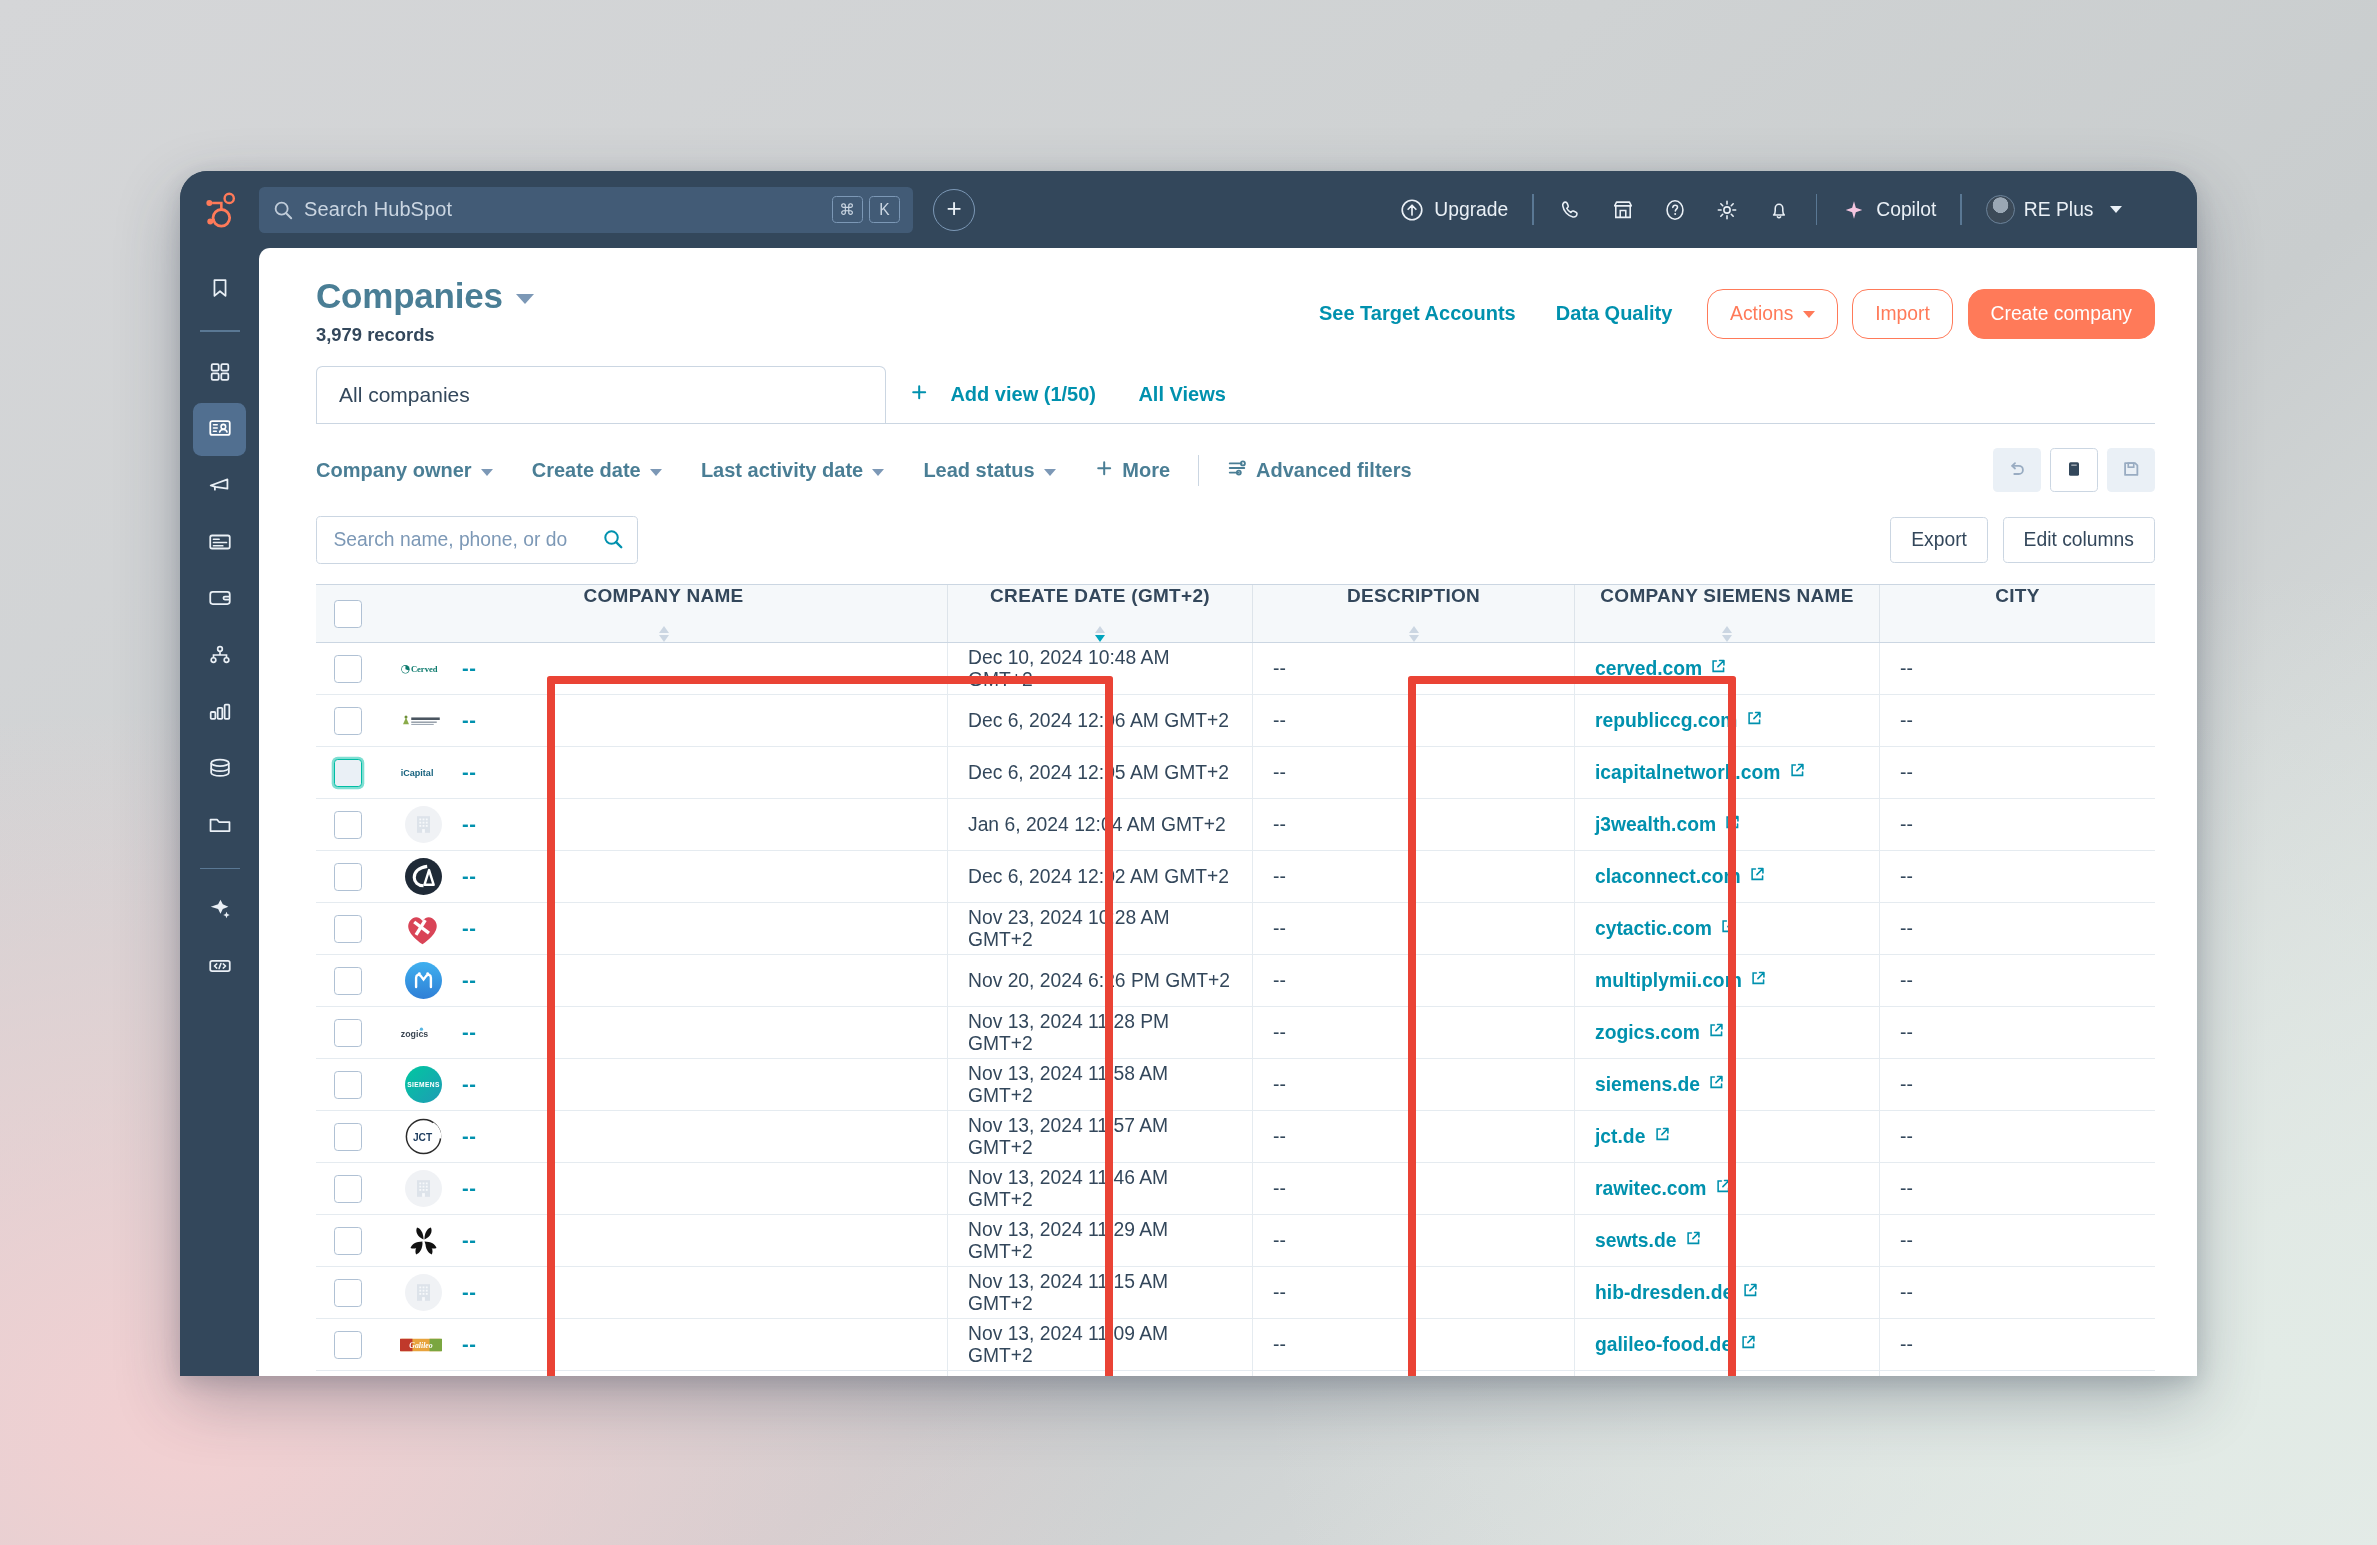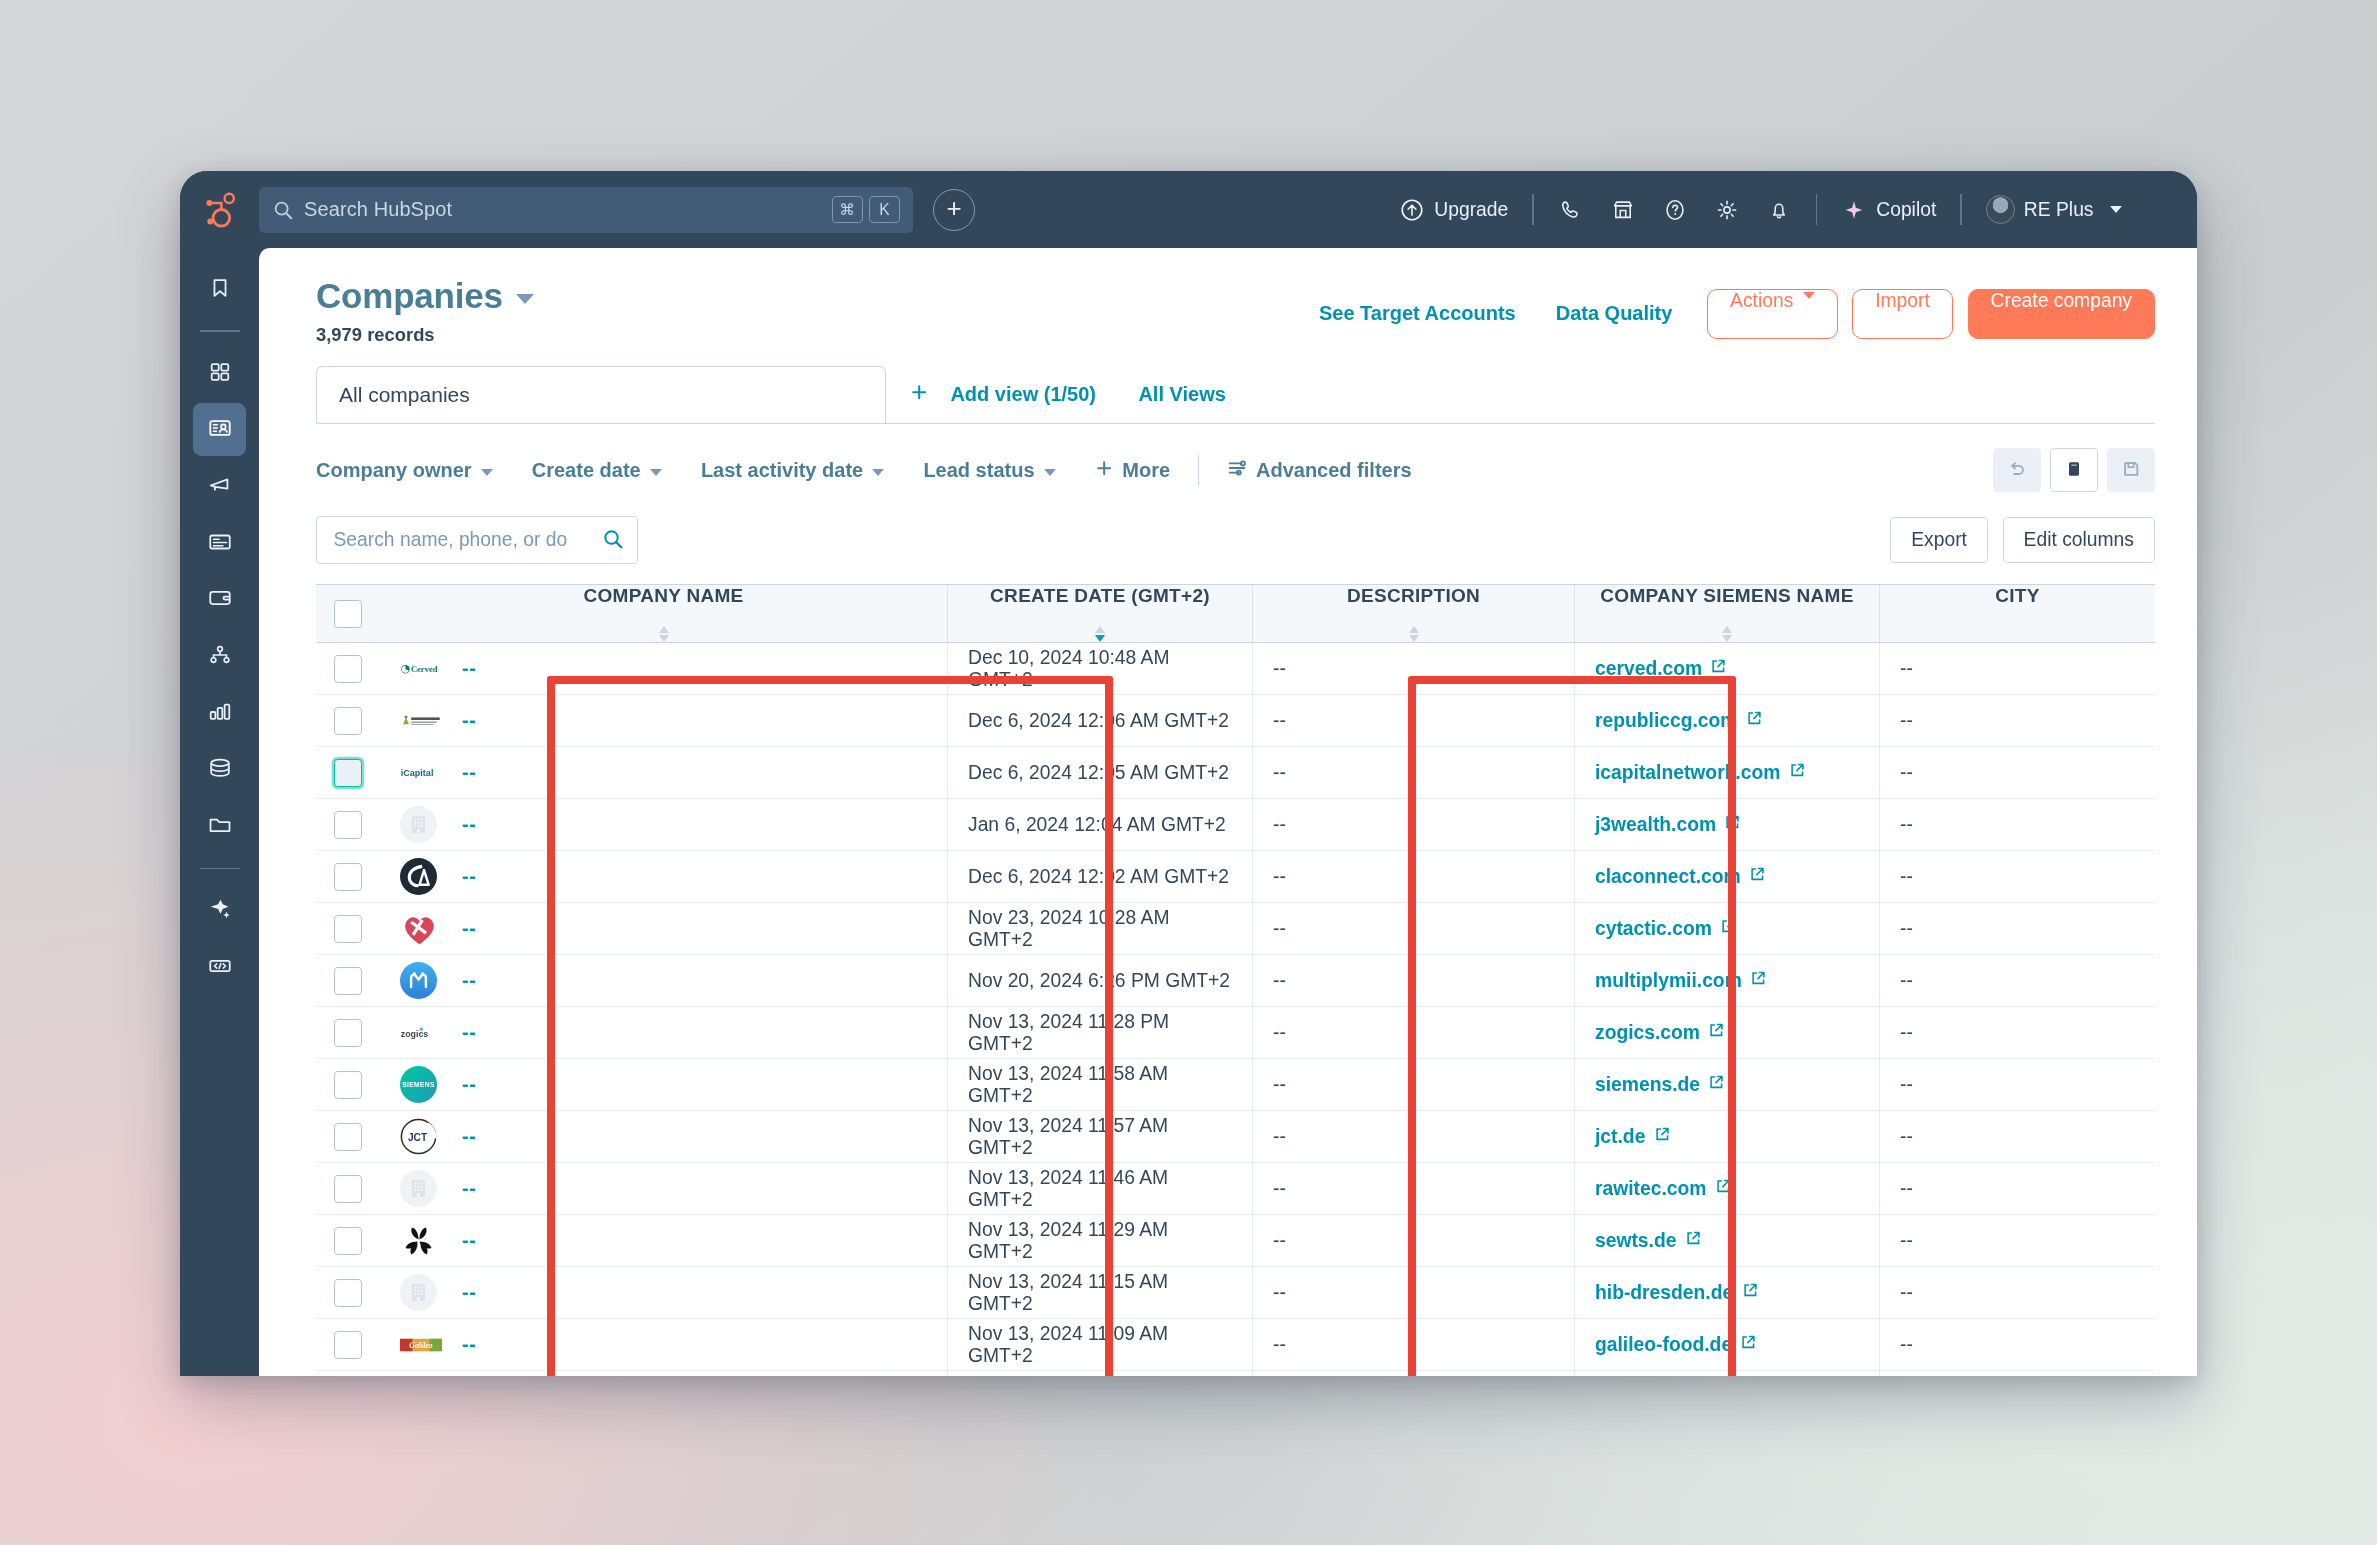--- a/index.html
+++ b/index.html
@@ -116,22 +116,22 @@
   .caret-teal {
     width: 0; height: 0; margin-top: 7.3px;
     border-left: 9.2px solid transparent; border-right: 9.2px solid transparent;
     border-top: 10px solid #7c98b6;
   }
   .rec-count { font-size: 18.4px; color: #33475b; font-weight: bold; margin-top: 8.3px; }
 
   .head-actions { margin-left: auto; display: flex; align-items: center; gap: 0; padding-top: 13px; }
   .link-btn { font-size: 20px; color: #0091ae; font-weight: bold; padding: 0 20px; }
   .btn {
-    height: 50px; border-radius: 10px; font-size: 19.3px;
-    display: flex; align-items: flex-start; justify-content: center;
+    height: 50px; border-radius: 16px; font-size: 19.3px;
+    display: flex; align-items: center; justify-content: center;
     padding: 0 22px; margin-left: 14.7px; white-space: nowrap;
   }
   .btn-outline { border: 1.5px solid #ff7a59; color: #ff7a59; background: #fff; }
   .btn-primary { background: #ff7a59; color: #fff; border: 1.5px solid #ff7a59; }
   .caret-or {
     width: 0; height: 0; margin-left: 9.2px; margin-top: 2.8px;
     border-left: 6.4px solid transparent; border-right: 6.4px solid transparent;
     border-top: 7.3px solid #ff7a59;
   }
 
@@ -214,21 +214,21 @@
     border-radius: 3.7px; background: #fff;
   }
   .chk.focused { border-color: #00bda5; background: #eaf0f6; box-shadow: 0 0 0 2.3px #7fdfd2; }
 
   .sorter { display: flex; flex-direction: column; gap: 2.8px; align-items: center; }
   .ar-up { width: 0; height: 0; border-left: 5.5px solid transparent; border-right: 5.5px solid transparent; border-bottom: 7.3px solid #cbd6e2; }
   .ar-dn { width: 0; height: 0; border-left: 5.5px solid transparent; border-right: 5.5px solid transparent; border-top: 7.3px solid #cbd6e2; }
   .ar-dn.active { border-top-color: #00a4bd; }
 
   .logo-cell { display: flex; align-items: center; gap: 20px; }
-  .logo-box { width: 42px; display: flex; align-items: center; justify-content: flex-start; }
+  .logo-box { width: 42px; display: flex; align-items: center; justify-content: flex-end; }
   .dashes { color: #0091ae; font-weight: bold; font-size: 20px; letter-spacing: 0.5px; }
   .dash-gray { color: #33475b; font-size: 19.3px; }
   .domain-link {
     color: #0091ae; font-weight: bold; font-size: 19.3px;
     display: flex; align-items: center; gap: 8.3px;
   }
 
   
   .redbox {
     position: absolute; border: 8.3px solid #ea4335;

